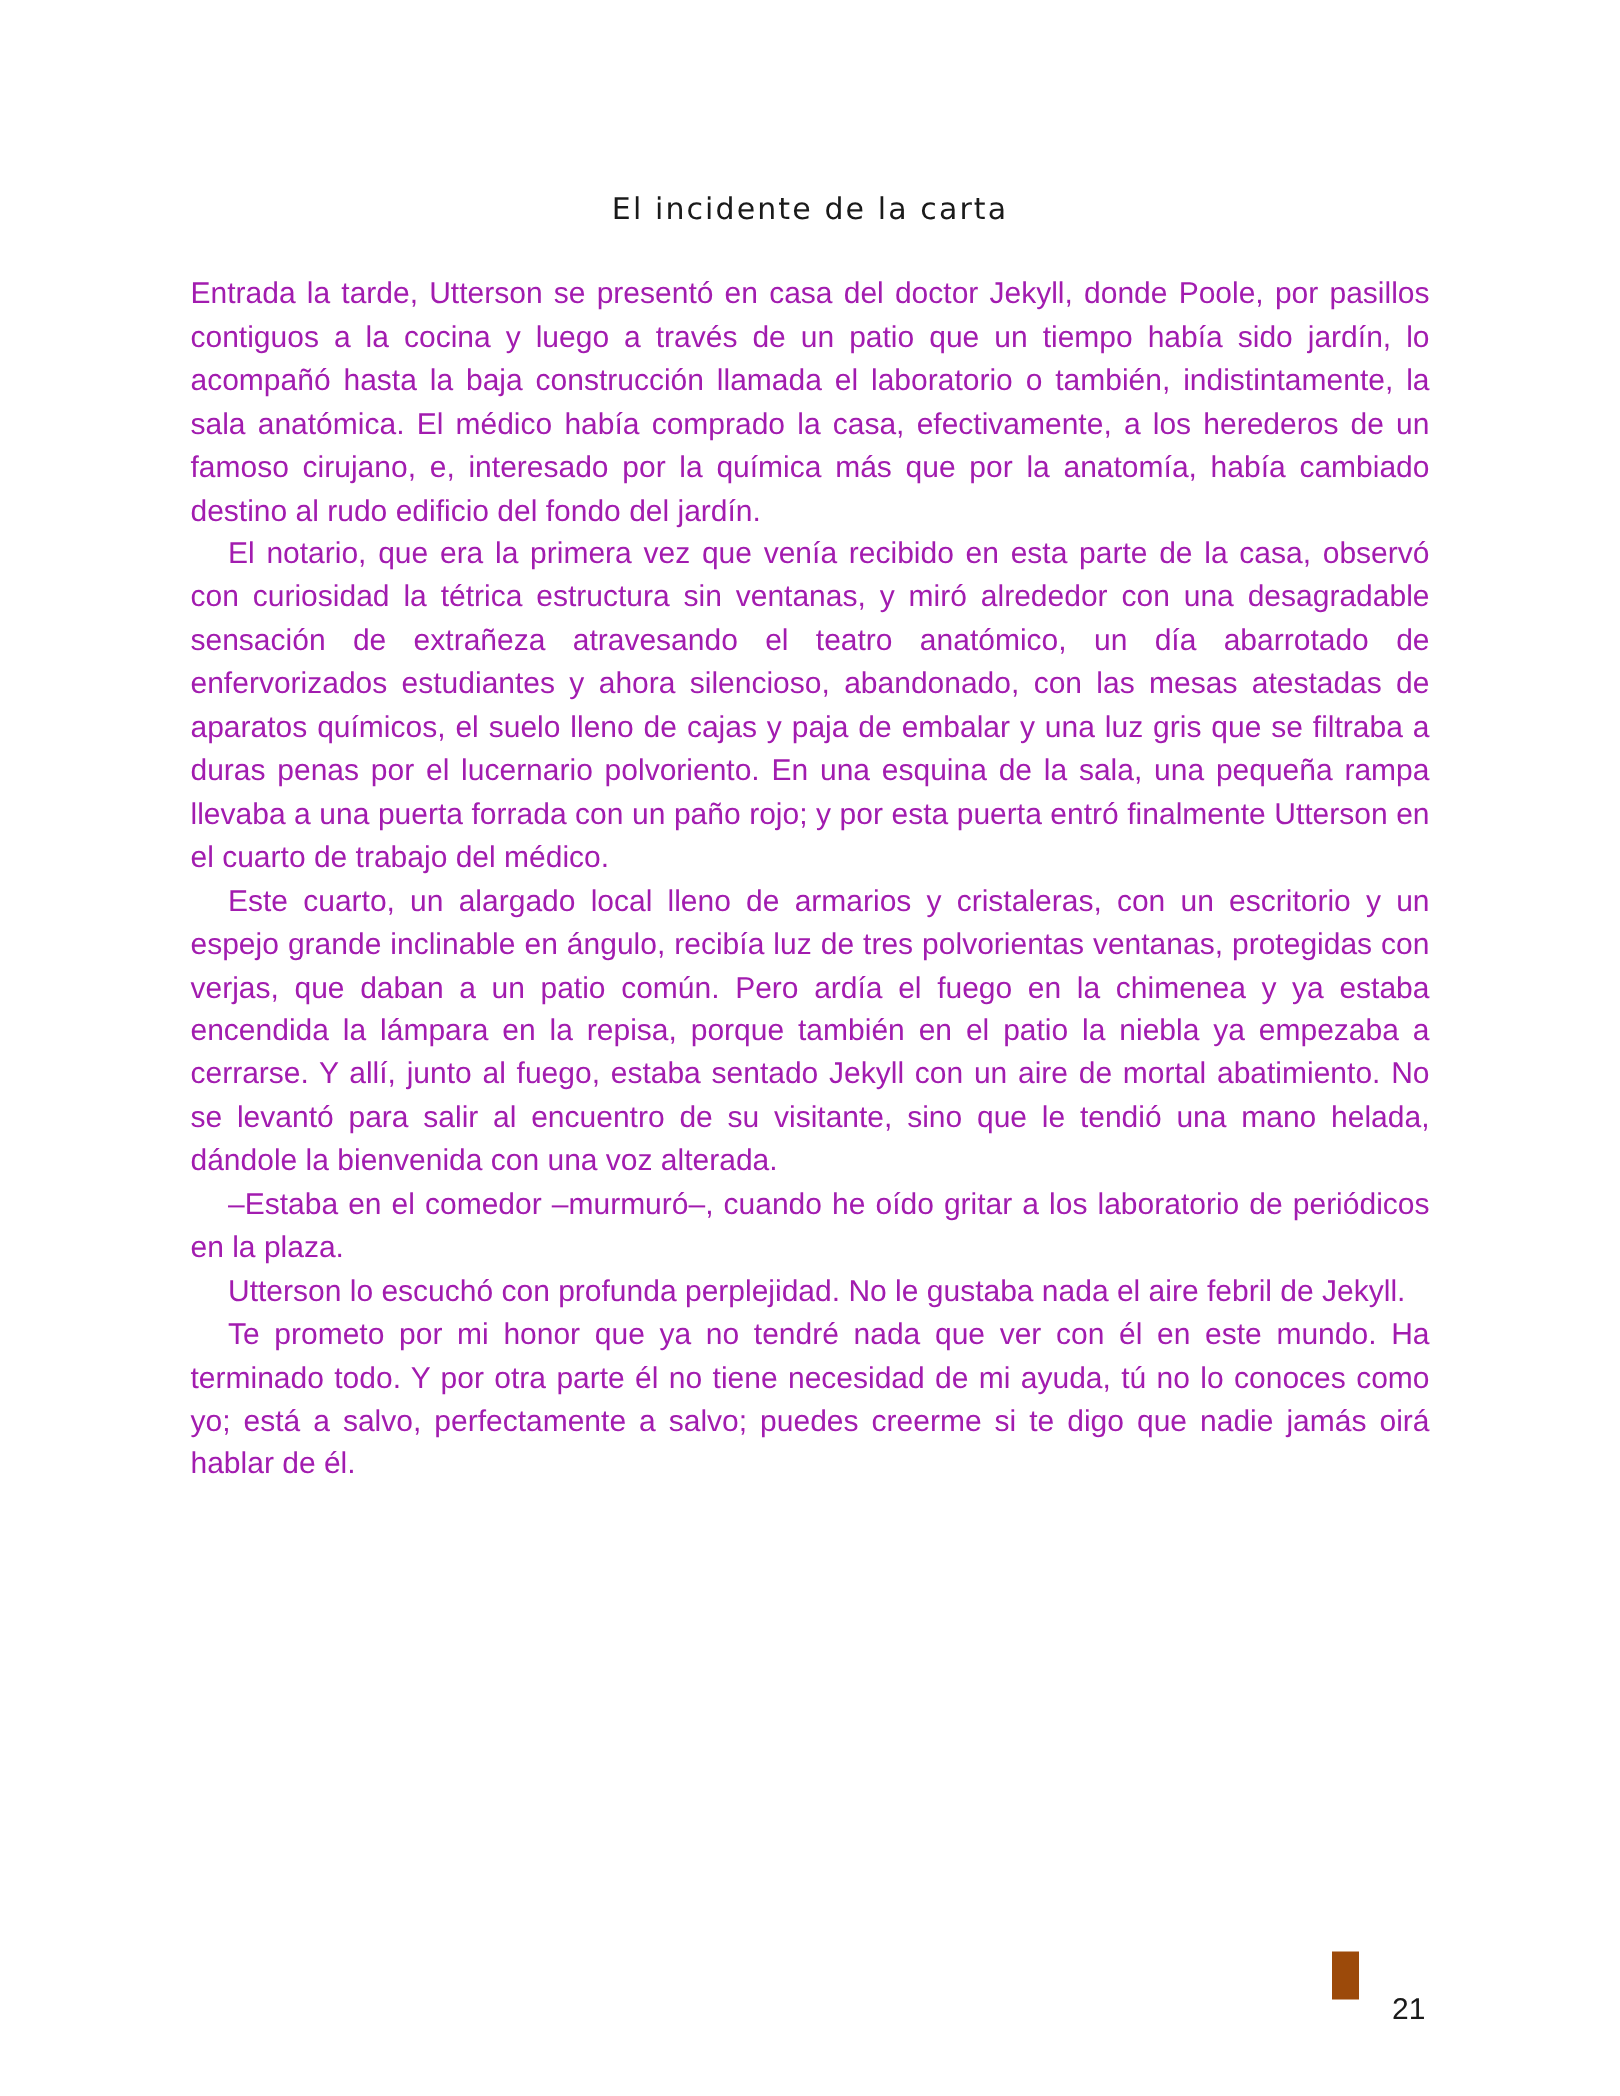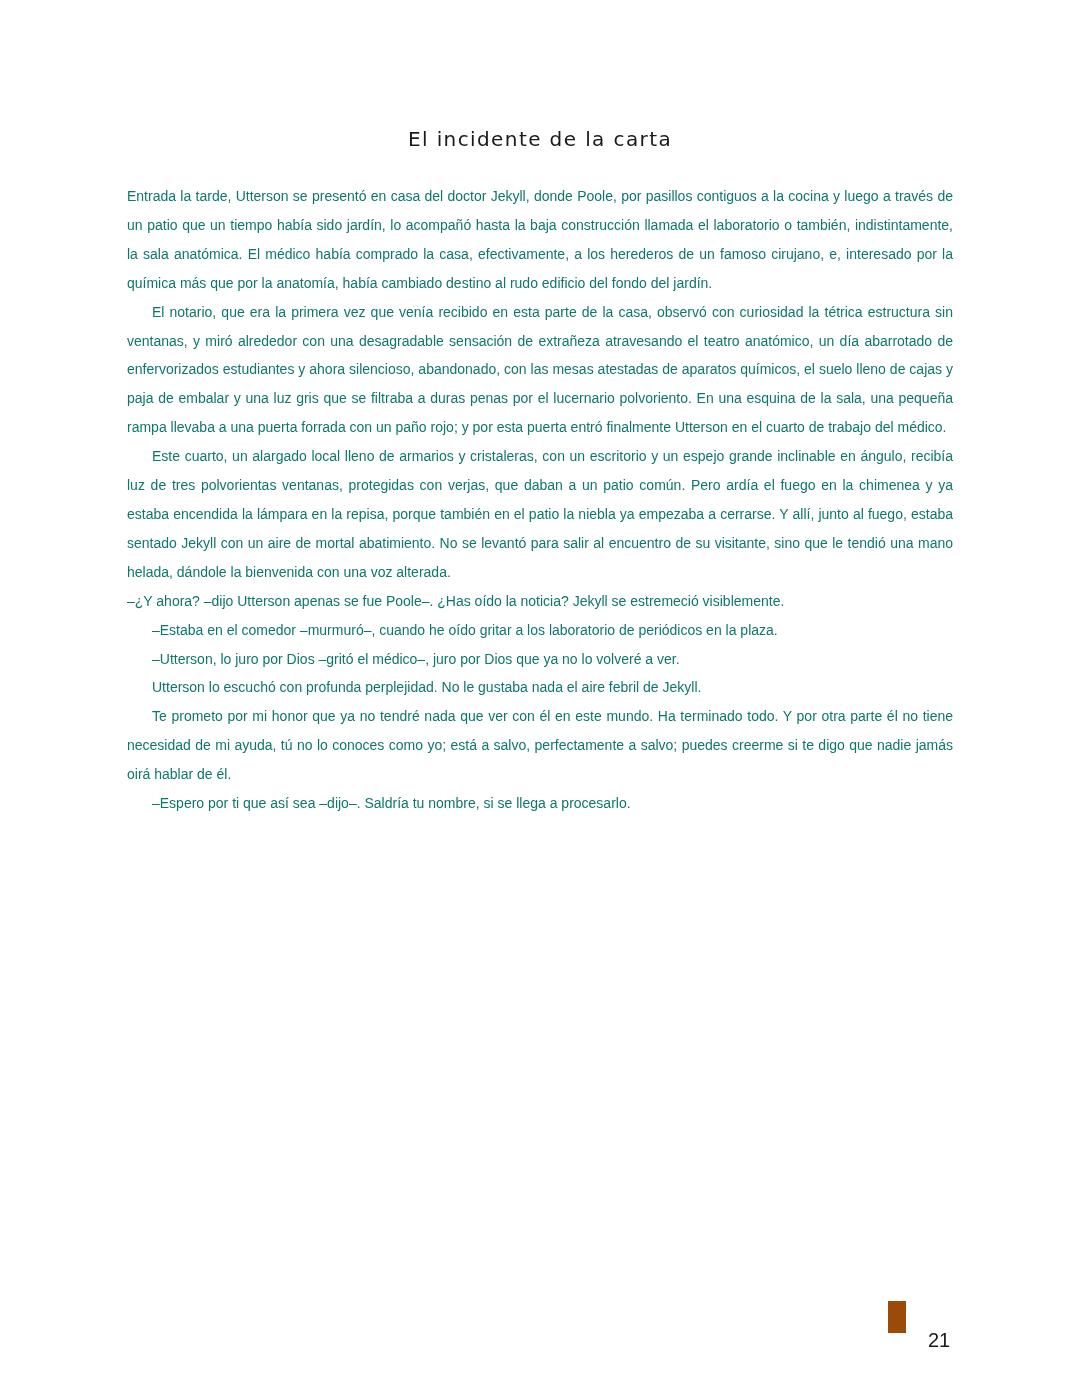--- a/index.html
+++ b/index.html
@@ -5,22 +5,22 @@
   html, body { margin:0; padding:0; background:#ffffff; }
   body { width:1080px; height:1397px; position:relative; overflow:hidden; }
   .page { position:absolute; left:0; top:0; width:1080px; height:1397px; background:#ffffff; }
   .title {
     position:absolute; top:127px; left:0; width:1080px; text-align:center;
     font-family:"DejaVu Sans", sans-serif; font-size:20px; letter-spacing:1.4px;
     color:#1a1a1a;
   }
   .body-text {
     position:absolute; left:127px; top:182px; width:826px;
-    font-family:"Liberation Sans", sans-serif; font-size:14px;
-    line-height:28.9px; color:#0f766e; text-align:justify;
+    font-family:"Liberation Sans", sans-serif; font-size:20px;
+    line-height:28.9px; color:#a21caf; text-align:justify;
   }
   .body-text p { margin:0; }
   .body-text p.indent { text-indent:25px; }
   .footer-bar {
     position:absolute; left:888px; top:1301px; width:18px; height:32px;
     background:#9c4a0a;
   }
   .page-num {
     position:absolute; left:928px; top:1329px;
     font-family:"Liberation Sans", sans-serif; font-size:20px; color:#1a1a1a;
@@ -29,23 +29,20 @@
 </head>
 <body>
 
 <div class="page">
   <h1 class="title" style="margin:0;font-weight:normal;">El incidente de la carta</h1>
 
   <div class="body-text">
     <p>Entrada la tarde, Utterson se presentó en casa del doctor Jekyll, donde Poole, por pasillos contiguos a la cocina y luego a través de un patio que un tiempo había sido jardín, lo acompañó hasta la baja construcción llamada el laboratorio o también, indistintamente, la sala anatómica. El médico había comprado la casa, efectivamente, a los herederos de un famoso cirujano, e, interesado por la química más que por la anatomía, había cambiado destino al rudo edificio del fondo del jardín.</p>
     <p class="indent">El notario, que era la primera vez que venía recibido en esta parte de la casa, observó con curiosidad la tétrica estructura sin ventanas, y miró alrededor con una desagradable sensación de extrañeza atravesando el teatro anatómico, un día abarrotado de enfervorizados estudiantes y ahora silencioso, abandonado, con las mesas atestadas de aparatos químicos, el suelo lleno de cajas y paja de embalar y una luz gris que se filtraba a duras penas por el lucernario polvoriento. En una esquina de la sala, una pequeña rampa llevaba a una puerta forrada con un paño rojo; y por esta puerta entró finalmente Utterson en el cuarto de trabajo del médico.</p>
     <p class="indent">Este cuarto, un alargado local lleno de armarios y cristaleras, con un escritorio y un espejo grande inclinable en ángulo, recibía luz de tres polvorientas ventanas, protegidas con verjas, que daban a un patio común. Pero ardía el fuego en la chimenea y ya estaba encendida la lámpara en la repisa, porque también en el patio la niebla ya empezaba a cerrarse. Y allí, junto al fuego, estaba sentado Jekyll con un aire de mortal abatimiento. No se levantó para salir al encuentro de su visitante, sino que le tendió una mano helada, dándole la bienvenida con una voz alterada.</p>
-    <p>–¿Y ahora? –dijo Utterson apenas se fue Poole–. ¿Has oído la noticia? Jekyll se estremeció visiblemente.</p>
     <p class="indent">–Estaba en el comedor –murmuró–, cuando he oído gritar a los laboratorio de periódicos en la plaza.</p>
-    <p class="indent">–Utterson, lo juro por Dios –gritó el médico–, juro por Dios que ya no lo volveré a ver.</p>
     <p class="indent">Utterson lo escuchó con profunda perplejidad. No le gustaba nada el aire febril de Jekyll.</p>
     <p class="indent">Te prometo por mi honor que ya no tendré nada que ver con él en este mundo. Ha terminado todo. Y por otra parte él no tiene necesidad de mi ayuda, tú no lo conoces como yo; está a salvo, perfectamente a salvo; puedes creerme si te digo que nadie jamás oirá hablar de él.</p>
-    <p class="indent">–Espero por ti que así sea –dijo–. Saldría tu nombre, si se llega a procesarlo.</p>
   </div>
 
   <div class="footer-bar"></div>
   <div class="page-num">21</div>
 </div>
 
 </body></html>

